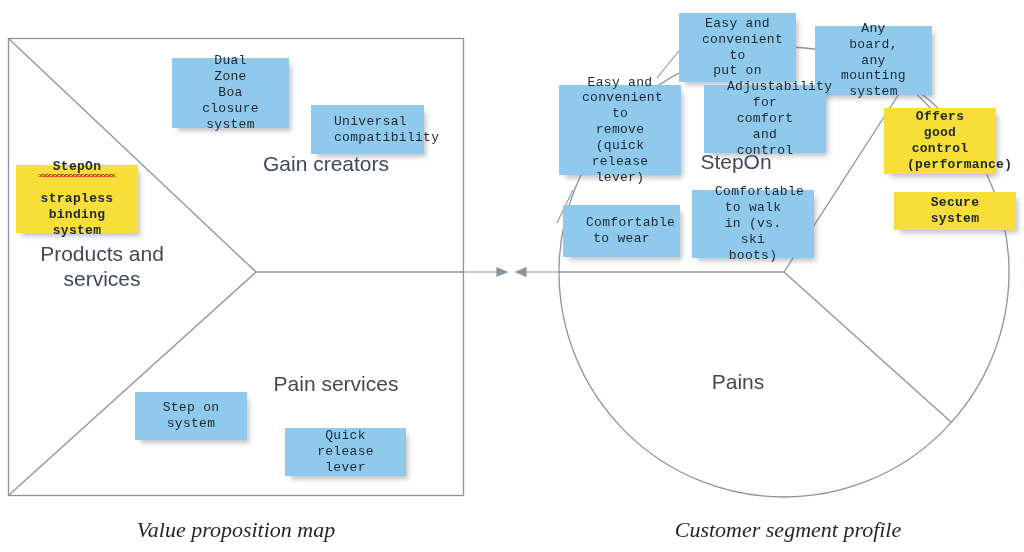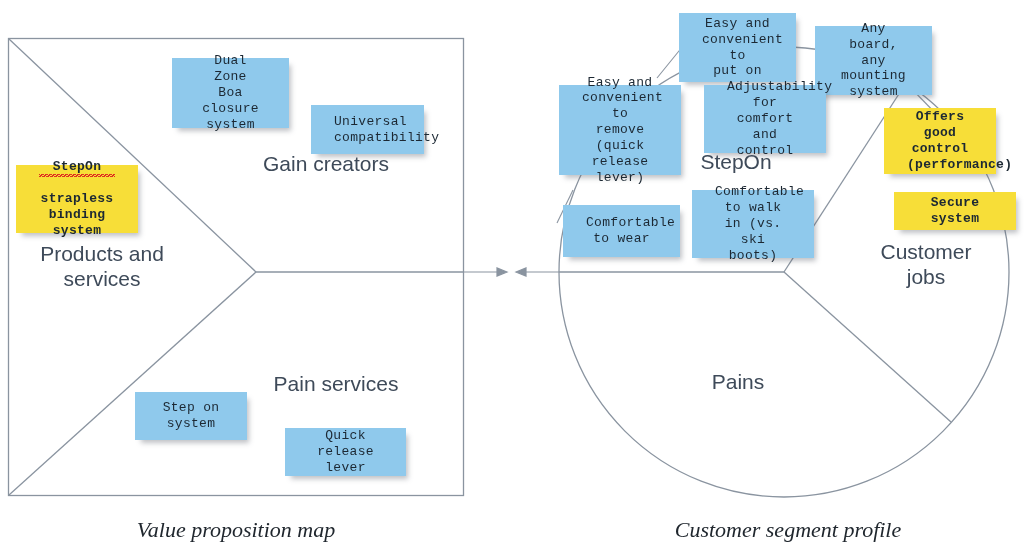--- a/index.html
+++ b/index.html
@@ -149,21 +149,20 @@
   <div class="note blue" style="left:285px; top:428px; width:121px; height:48px;text-align:center;">
     <span>Quick release<br>lever</span>
   </div>
 
   <div class="caption" style="left:96px; top:517px; width:280px;">Value proposition map</div>
 
   <div class="seclabel" style="left:678px; top:150px; width:116px;">StepOn</div>
 
   <div class="seclabel" style="left:680px; top:370px; width:116px;">Pains</div>
 
-  <div class="seclabel" style="left:862px; top:240px; width:128px;">Customer<br>jobs</div>
 
   <div class="note blue" style="left:679px; top:13px; width:117px; height:69px;">
     <span>Easy and<br>convenient to<br>put on</span>
   </div>
 
   <div class="note blue" style="left:815px; top:17px; width:117px; height:69px;margin-top:9px;">
     <span>Any board,<br>any mounting<br>system</span>
   </div>
 
   <div class="note blue" style="left:559px; top:85px; width:122px; height:90px;">

